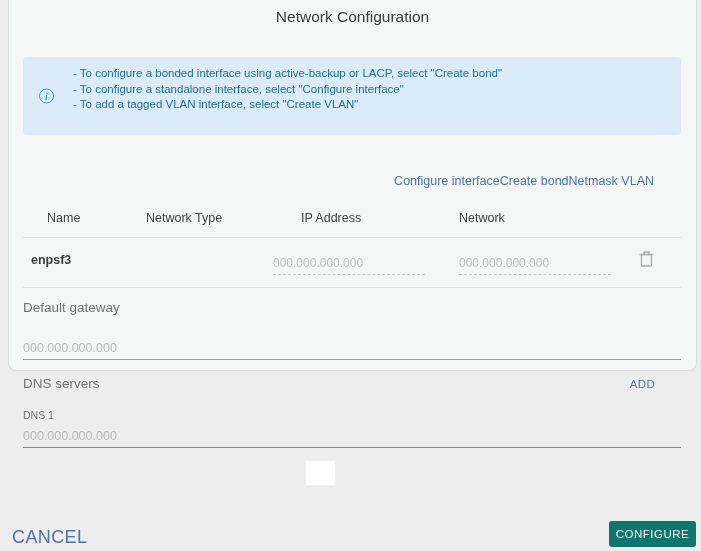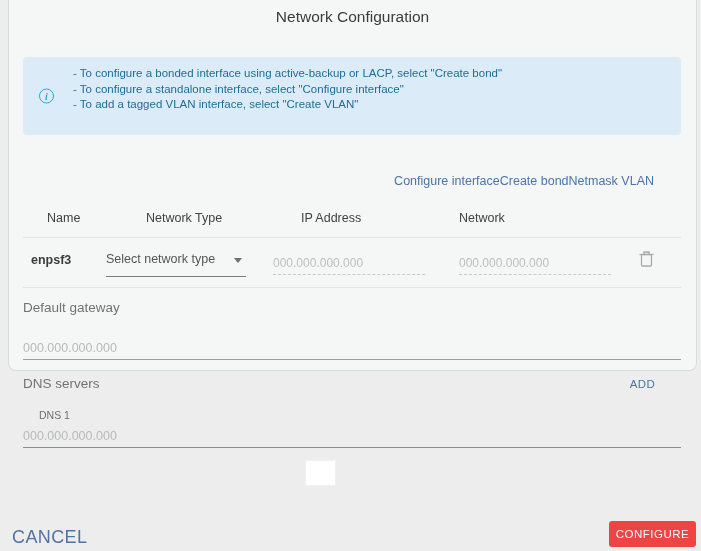--- a/index.html
+++ b/index.html
@@ -91,37 +91,37 @@
   .lbl-dns { top:376px; }
   .add-link { position:absolute; right:41px; top:378px; font-size:11.5px; letter-spacing:.3px; }
 
   .wide-field {
     position:absolute; left:14px; width:658px; height:24px;
     background:transparent; border:none; outline:none;
     font-family:"Liberation Sans", sans-serif; font-size:12.5px; color:#555;
   }
   .wide-field::placeholder { color:#b8b9b9; }
   .field-gateway { top:336px; border-bottom:1px solid #9c9d9d; }
-  .dns1-label { position:absolute; left:14px; top:409px; font-size:10.5px; color:#6f6f6f;margin-left:16px; }
+  .dns1-label { position:absolute; left:14px; top:409px; font-size:10.5px; color:#6f6f6f; }
   .field-dns1 { top:424px; border-bottom:1px solid #8a8b8b; }
 
   .stray-box {
     position:absolute; left:296px; top:460px; width:31px; height:26px;
     background:#ffffff; border:1px solid #f0f0f0;
   }
 
   
   .cancel-link {
     position:absolute; left:12px; top:527px;
     font-size:18px; color:#5173a3; letter-spacing:.4px; cursor:pointer;
     background:none; border:none; font-family:Liberation Sans, sans-serif;
   }
   .configure-btn {
     position:absolute; right:5px; top:521px; width:87px; height:26px;
-    background:#ef4444; color:#f2f6f8; border:none; border-radius:3px;
+    background:#0f766e; color:#f2f6f8; border:none; border-radius:3px;
     font-family:"Liberation Sans", sans-serif; font-size:11.5px; letter-spacing:.5px;
     cursor:pointer;
   }
 </style>
 </head>
 <body>
 
 <div class="page">
   <div class="card">
 
@@ -144,24 +144,20 @@
 
     <span class="th th-name">Name</span>
     <span class="th th-type">Network Type</span>
     <span class="th th-ip">IP Address</span>
     <span class="th th-netmask">Network</span>
 
     <div class="divider divider-1"></div>
 
     <span class="cell-name">enpsf3</span>
 
-    <div class="type-select">
-      <span class="sel-text">Select network type</span>
-      <span class="caret"></span>
-    </div>
 
     <input class="inline-field field-ip" placeholder="000.000.000.000" style="">
     <input class="inline-field field-netmask" placeholder="000.000.000.000" style="">
 
     <button class="trash-btn">
       <svg width="15" height="18" viewBox="0 0 15 18" fill="none" stroke="#ababab" stroke-width="1.3">
         <rect x="2.5" y="4.5" width="10" height="11.5" rx="1"></rect>
         <line x1="0.5" y1="4.5" x2="14.5" y2="4.5"></line>
         <path d="M5 4.5 V2 h5 v2.5"></path>
       </svg>

